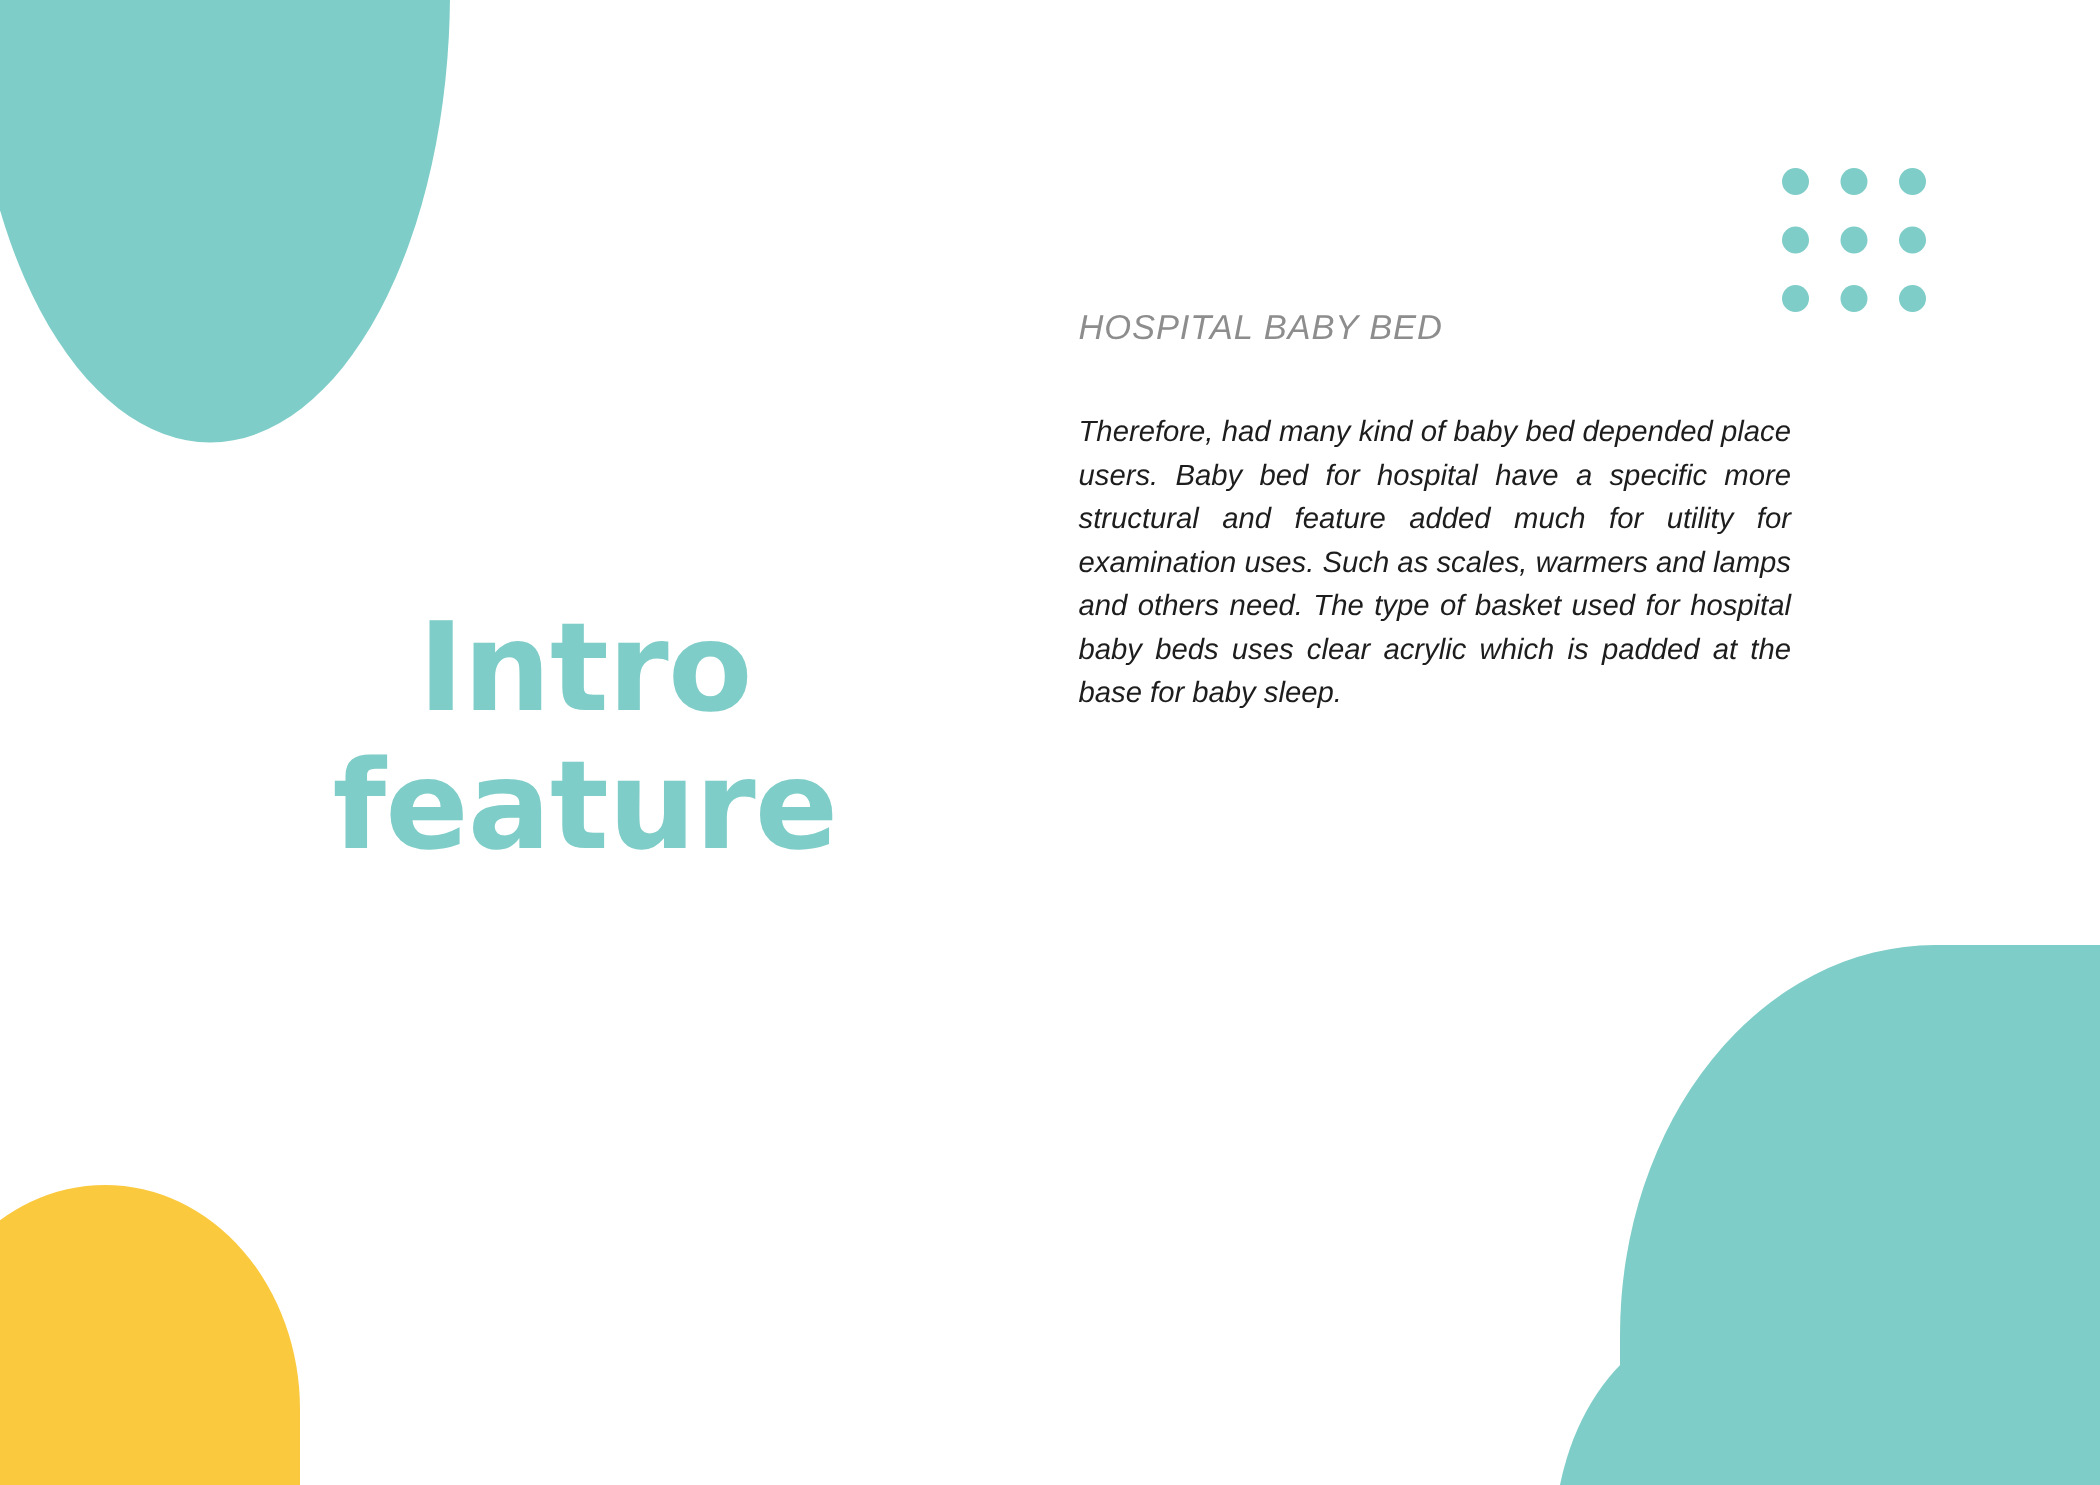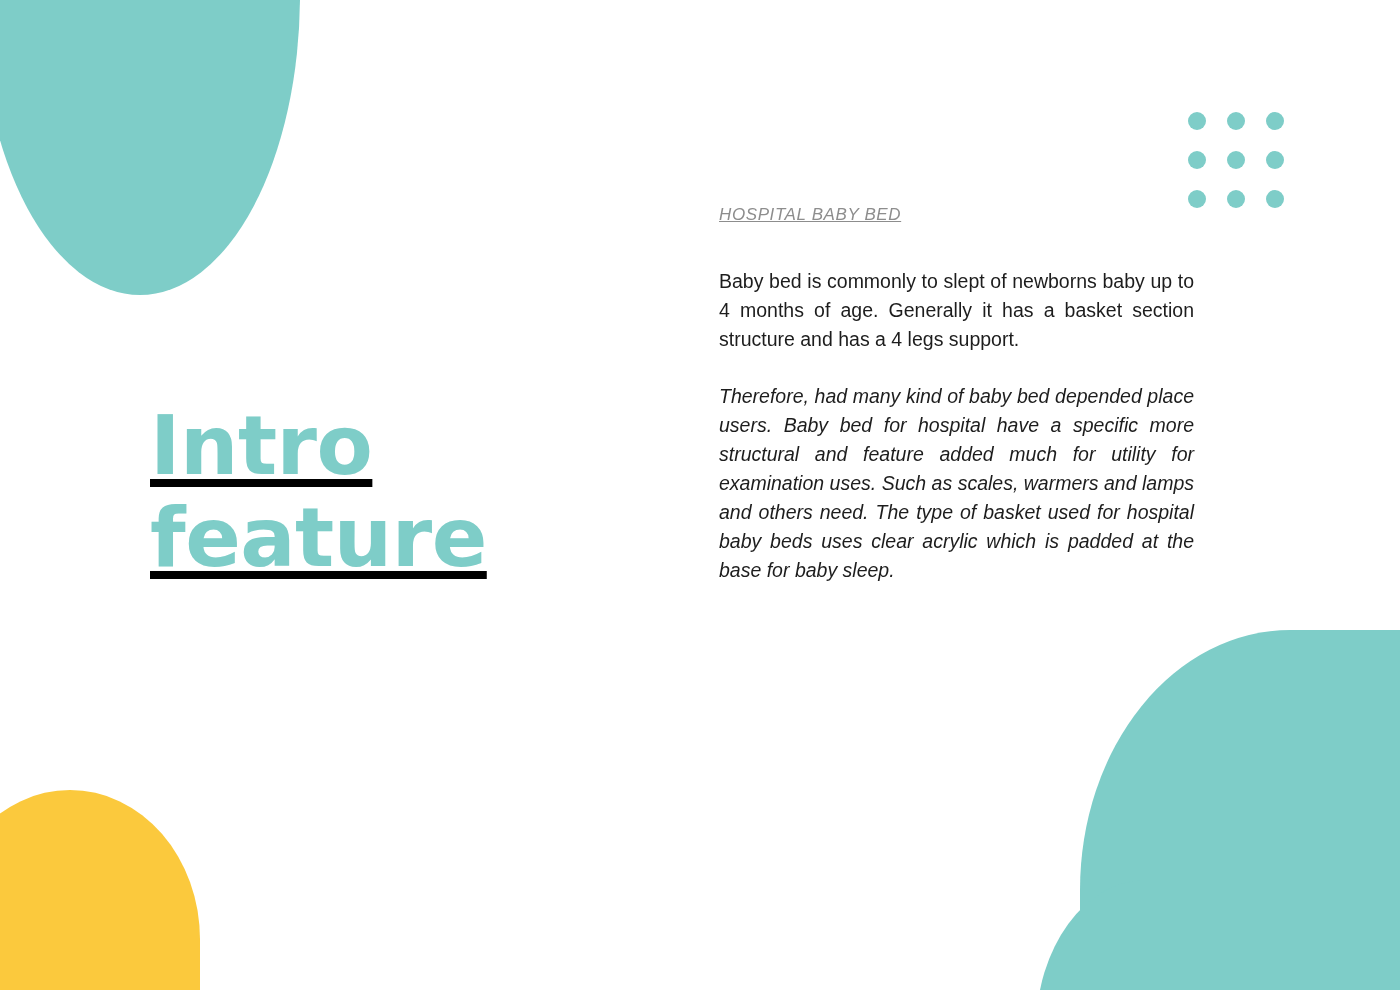--- a/index.html
+++ b/index.html
@@ -77,47 +77,45 @@
     border-radius: 50%;
     background: #7ecdc8;
   }
 
   
   .title-block {
     position: absolute;
     left: 150px;
     top: 400px;
     width: 480px;
-    text-align: left;
-    text-decoration: underline;
+    text-align: center;
   }
   .title-line {
     color: #7ecdc8;
     font-size: 82px;
     font-weight: bold;
     line-height: 1.12;
     letter-spacing: -0.5px;
     font-family: "DejaVu Sans", sans-serif;
   }
 
   
   .content {
     position: absolute;
     left: 719px;
     top: 205px;
     width: 475px;
   }
   .eyebrow {
-    font-size: 17px;
+    font-size: 23px;
     font-style: italic;
     color: #8d8d8d;
     letter-spacing: 0.6px;
     margin: 0 0 42px 0;
     font-family: "Liberation Sans", sans-serif;
-    text-decoration: underline;
   }
   .para {
     font-size: 19.5px;
     line-height: 1.49;
     color: #1d1d1d;
     text-align: justify;
     margin: 0 0 28px 0;
   }
   .para:last-child {
     margin-bottom: 0;
@@ -145,17 +143,16 @@
     <span class="dot"></span>
   </div>
 
   <div class="title-block">
     <div class="title-line">Intro</div>
     <div class="title-line">feature</div>
   </div>
 
   <div class="content">
     <p class="eyebrow">HOSPITAL BABY BED</p>
-    <p class="para">Baby bed is commonly to slept of newborns baby up to 4 months of age. Generally it has a basket section structure and has a 4 legs support.</p>
     <p class="para">Therefore, had many kind of baby bed depended place users. Baby bed for hospital have a specific more structural and feature added much for utility for examination uses. Such as scales, warmers and lamps and others need. The type of basket used for hospital baby beds uses clear acrylic which is padded at the base for baby sleep.</p>
   </div>
 
 </div>
 
 </body></html>

